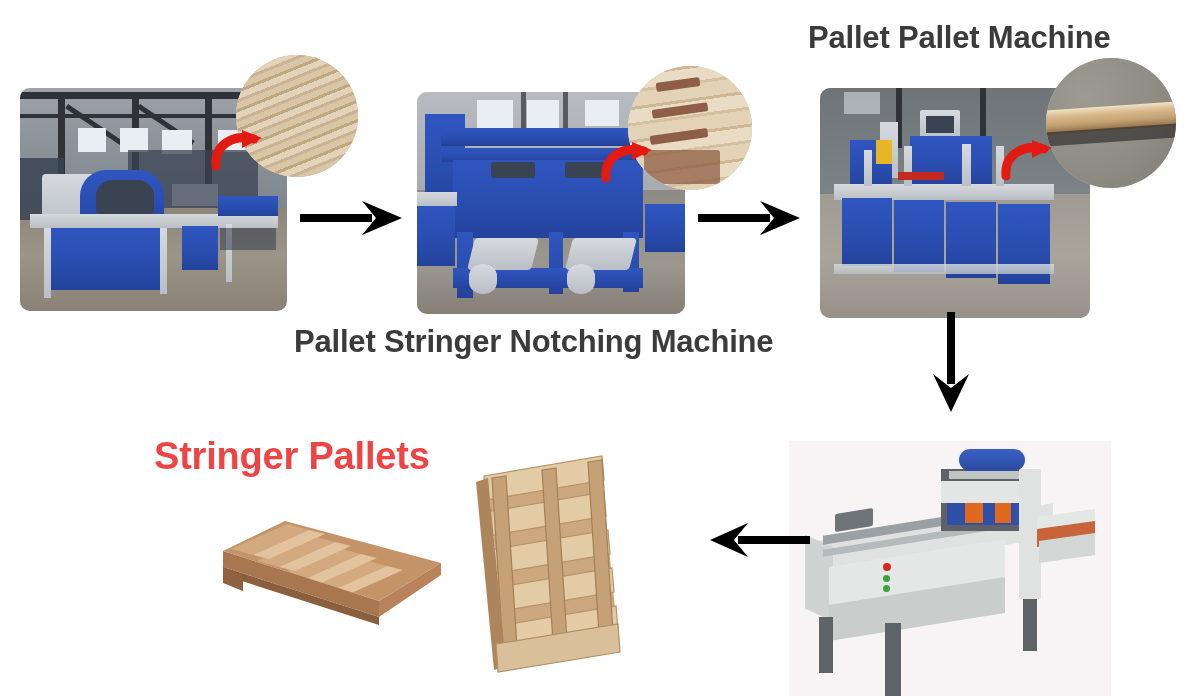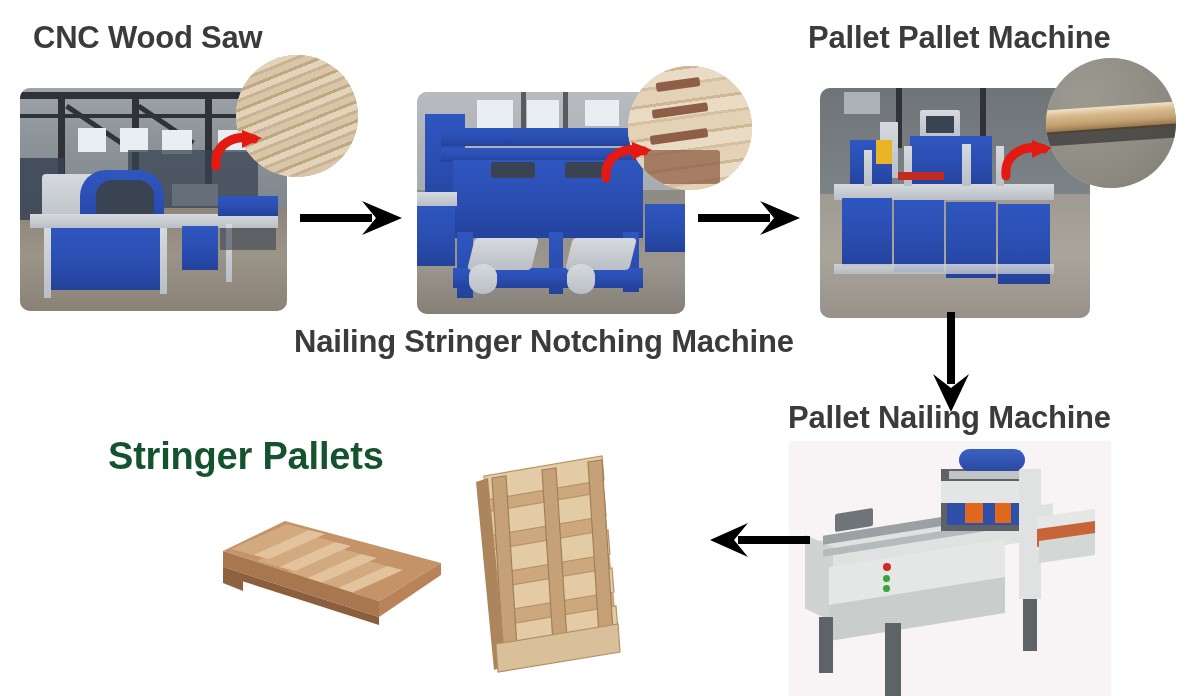--- a/index.html
+++ b/index.html
@@ -14,21 +14,21 @@
 
   
   .label{
     position:absolute;
     font-weight:bold;
     color:#3b3b3b;
     letter-spacing:-0.2px;
     white-space:nowrap;
     line-height:1;
   }
-  .label-red{color:#14532d;}
+  .label-red{color:#ef4444;margin-left:46px;}
 
   
   .photo{
     position:absolute;
     border-radius:10px;
     overflow:hidden;
     background:#c9cdd2;
   }
   .photo.flat{border-radius:0;background:#f8f3f4;}
 
@@ -78,21 +78,20 @@
 
   
   .pallet{position:absolute;}
   .pallet svg{display:block;}
 </style>
 </head>
 <body>
 
 <div class="stage">
 
-  <div class="label" style="left:33px;top:22px;font-size:31px;">CNC Wood Saw</div>
 
   <div class="photo" style="left:20px;top:88px;width:267px;height:223px;">
     <div class="sc1-sky"></div>
     <div class="sc1-floor"></div>
 
     <div class="beam" style="left:0;top:4px;width:100%;height:7px;"></div>
     <div class="beam" style="left:0;top:26px;width:100%;height:4px;"></div>
     <div class="beam" style="left:38px;top:8px;width:7px;height:110px;"></div>
     <div class="beam" style="left:112px;top:8px;width:7px;height:106px;"></div>
     <div class="beam" style="left:185px;top:8px;width:7px;height:100px;"></div>
@@ -173,21 +172,21 @@
     <div class="notch" style="left:16px;top:84px;width:76px;height:34px;border-radius:3px;opacity:.75;"></div>
   </div>
 
   <div class="arrow" style="left:600px;top:142px;">
     <svg width="56" height="42" viewBox="0 0 56 42">
       <path d="M6 36 C 4 14, 24 4, 44 9" stroke="#e21a12" stroke-width="9" fill="none" stroke-linecap="round"></path>
       <path d="M32 0 L52 8 L32 18 Z" fill="#e21a12"></path>
     </svg>
   </div>
 
-  <div class="label" style="left:294px;top:326px;font-size:31px;">Nailing Stringer Notching Machine</div>
+  <div class="label" style="left:294px;top:326px;font-size:31px;">Pallet Stringer Notching Machine</div>
 
   <div class="arrow" style="left:698px;top:198px;">
     <svg width="104" height="40" viewBox="0 0 104 40">
       <rect x="0" y="16" width="72" height="8" fill="#000"></rect>
       <path d="M62 3 L102 20 L62 37 L76 20 Z" fill="#000"></path>
     </svg>
   </div>
 
   <div class="label" style="left:808px;top:22px;font-size:31px;">Pallet Pallet Machine</div>
 
@@ -229,21 +228,20 @@
     </svg>
   </div>
 
   <div class="arrow" style="left:930px;top:312px;">
     <svg width="42" height="100" viewBox="0 0 42 100">
       <rect x="17" y="0" width="8" height="72" fill="#000"></rect>
       <path d="M3 62 L21 100 L39 62 L21 76 Z" fill="#000"></path>
     </svg>
   </div>
 
-  <div class="label" style="left:788px;top:402px;font-size:31px;">Pallet Nailing Machine</div>
 
   <div class="photo flat" style="left:789px;top:441px;width:322px;height:255px;">
 
     <div style="position:absolute;left:16px;top:82px;width:248px;height:34px;background:#dfe2e0;transform:skewY(-9deg);"></div>
     <div style="position:absolute;left:16px;top:100px;width:28px;height:74px;background:#cfd3d1;transform:skewY(24deg);"></div>
     <div style="position:absolute;left:40px;top:112px;width:176px;height:48px;background:#e4e7e5;transform:skewY(-9deg);"></div>
     <div style="position:absolute;left:40px;top:150px;width:176px;height:36px;background:#c9cdcb;transform:skewY(-9deg);"></div>
 
     <div style="position:absolute;left:34px;top:78px;width:212px;height:9px;background:#9aa0a3;transform:skewY(-9deg);"></div>
     <div style="position:absolute;left:34px;top:92px;width:212px;height:7px;background:#b5babc;transform:skewY(-9deg);"></div>

